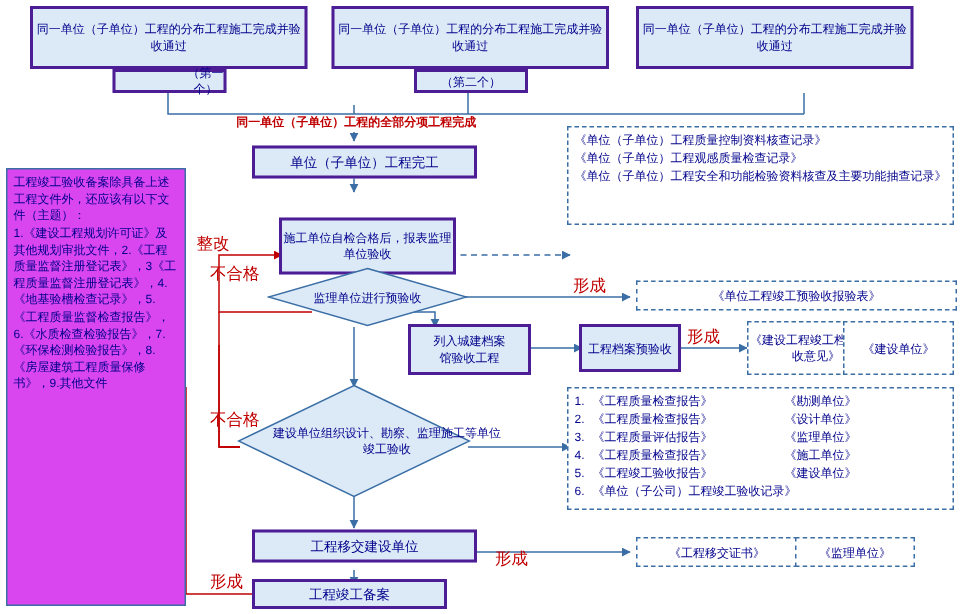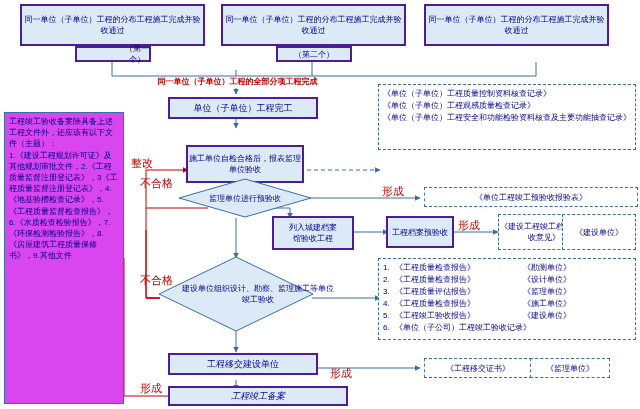--- a/index.html
+++ b/index.html
@@ -134,21 +134,21 @@
     <svg class="inner" viewBox="0 0 156 76" preserveAspectRatio="none">
       <polygon points="78,1 155,38 78,75 1,38" fill="#dce9f7" stroke="#3a6ea5" stroke-width="1"></polygon>
     </svg>
     <div class="dtext" style="padding:0 22px;">建设单位组织设计、勘察、监理施工等单位竣工验收</div>
   </div>
 
   <div class="box blue txt9" style="left:168px;top:353px;width:150px;height:22px;">
     <span>工程移交建设单位</span>
   </div>
 
-  <div class="box blue txt9" style="left:168px;top:386px;width:180px;height:20px;font-style:italic;">
+  <div class="box blue txt9" style="left:168px;top:386px;width:130px;height:20px;">
     <span>工程竣工备案</span>
   </div>
 
   <div class="listbox" style="left:378px;top:84px;width:258px;height:66px;">
     <div>《单位（子单位）工程质量控制资料核查记录》</div>
     <div>《单位（子单位）工程观感质量检查记录》</div>
     <div>《单位（子单位）工程安全和功能检验资料核查及主要功能抽查记录》</div>
   </div>
 
   <div class="box dashedbox txt" style="left:424px;top:187px;width:214px;height:20px;">

